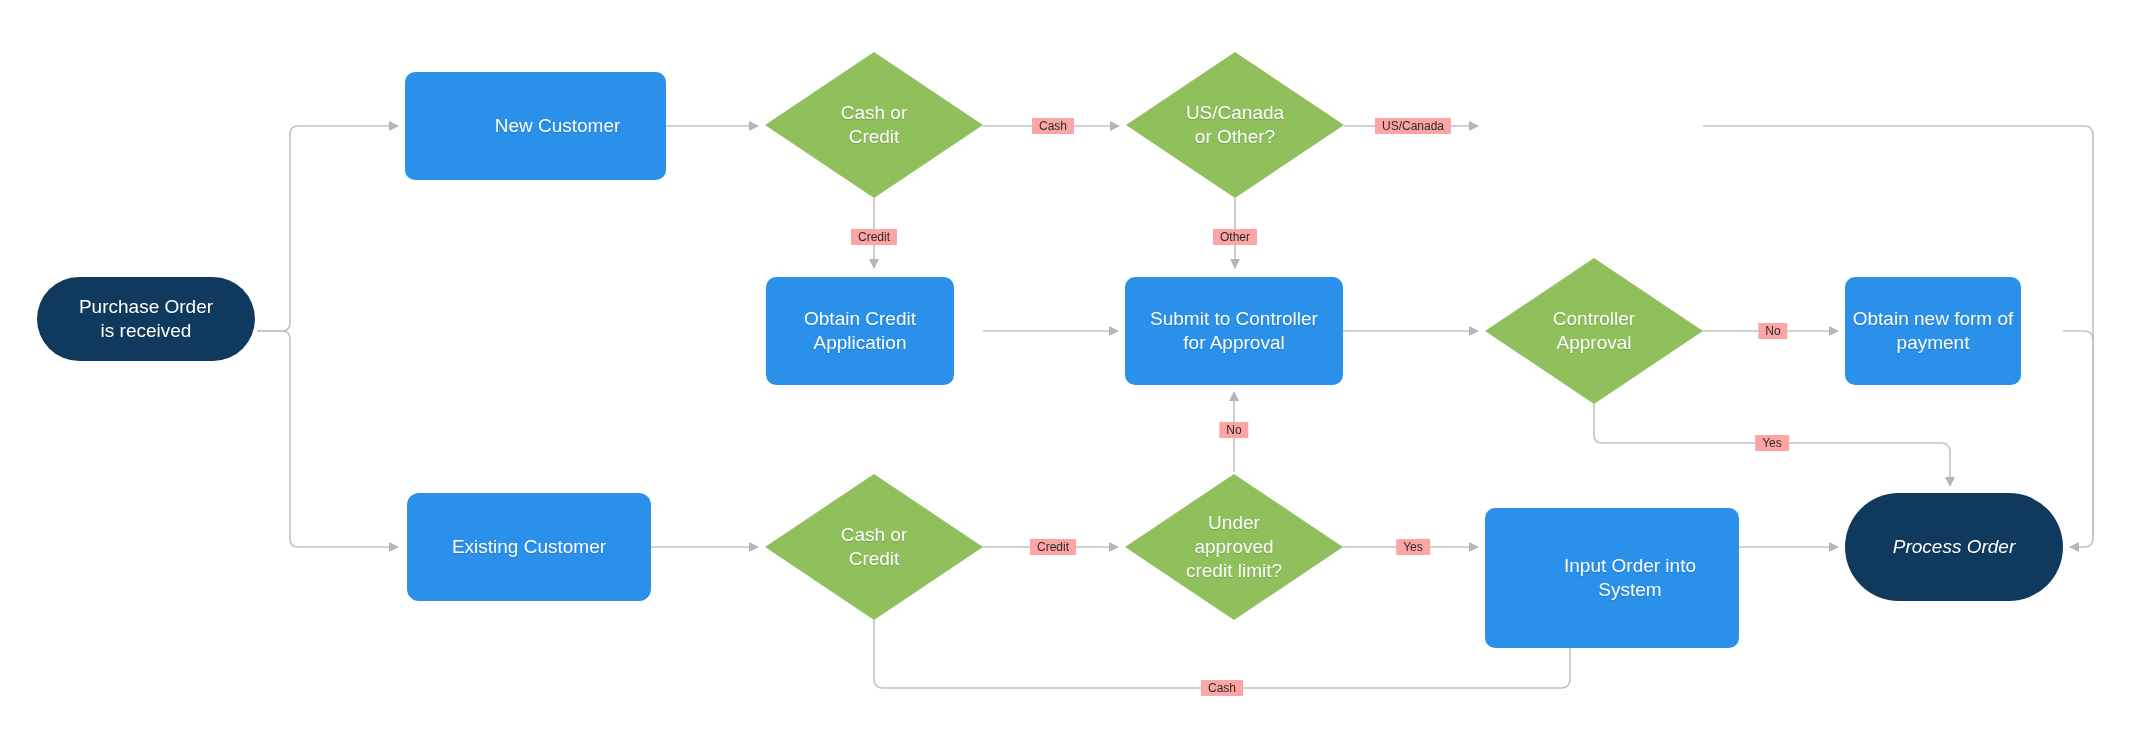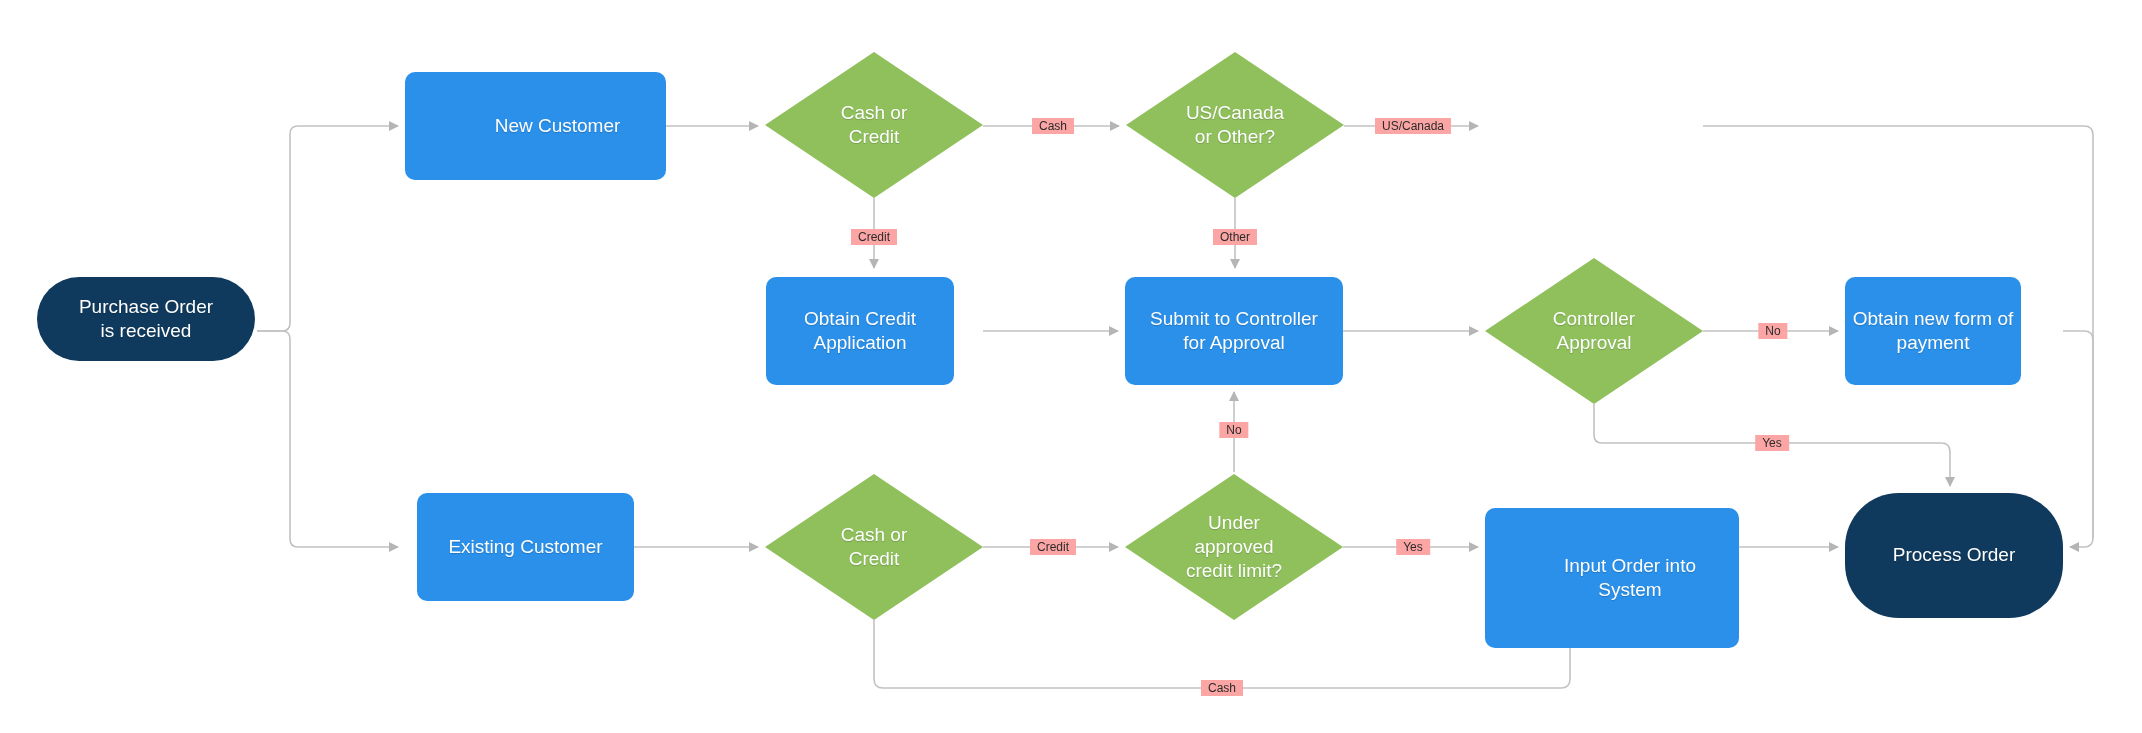--- a/index.html
+++ b/index.html
@@ -64,40 +64,40 @@
       <polygon class="diamond" points="1485,331 1594,258 1703,331 1594,404"></polygon>
       <polygon class="diamond" points="765,547 874,474 983,547 874,620"></polygon>
       <polygon class="diamond" points="1125,547 1234,474 1343,547 1234,620"></polygon>
     </g>
   </svg>
 
   <div class="node terminator" style="left:37px;top:277px;width:218px;height:84px;">
     <span>Purchase Order
 is received</span>
   </div>
-  <div class="node terminator" style="left:1845px;top:493px;width:218px;height:125px;">
+  <div class="node terminator" style="left:1845px;top:493px;width:218px;height:108px;font-style:italic;">
     <span>Process Order</span>
   </div>
 
   <div class="node process" style="left:405px;top:72px;width:217px;height:108px;padding-left:44px;">
     <span>New Customer</span>
   </div>
   <div class="node process" style="left:766px;top:277px;width:188px;height:108px;">
     <span>Obtain Credit
 Application</span>
   </div>
   <div class="node process" style="left:1125px;top:277px;width:218px;height:108px;">
     <span>Submit to Controller
 for Approval</span>
   </div>
   <div class="node process" style="left:1845px;top:277px;width:176px;height:108px;">
     <span>Obtain new form of
 payment</span>
   </div>
-  <div class="node process" style="left:417px;top:493px;width:217px;height:108px;">
+  <div class="node process" style="left:407px;top:493px;width:244px;height:108px;border-radius:12px;">
     <span>Existing Customer</span>
   </div>
   <div class="node process" style="left:1485px;top:508px;width:218px;height:140px;padding-left:36px;">
     <span>Input Order into
 System</span>
   </div>
 
   <div class="node diamond-label" style="left:784px;top:62px;width:180px;height:126px;">
     <span>Cash or
 Credit</span>

